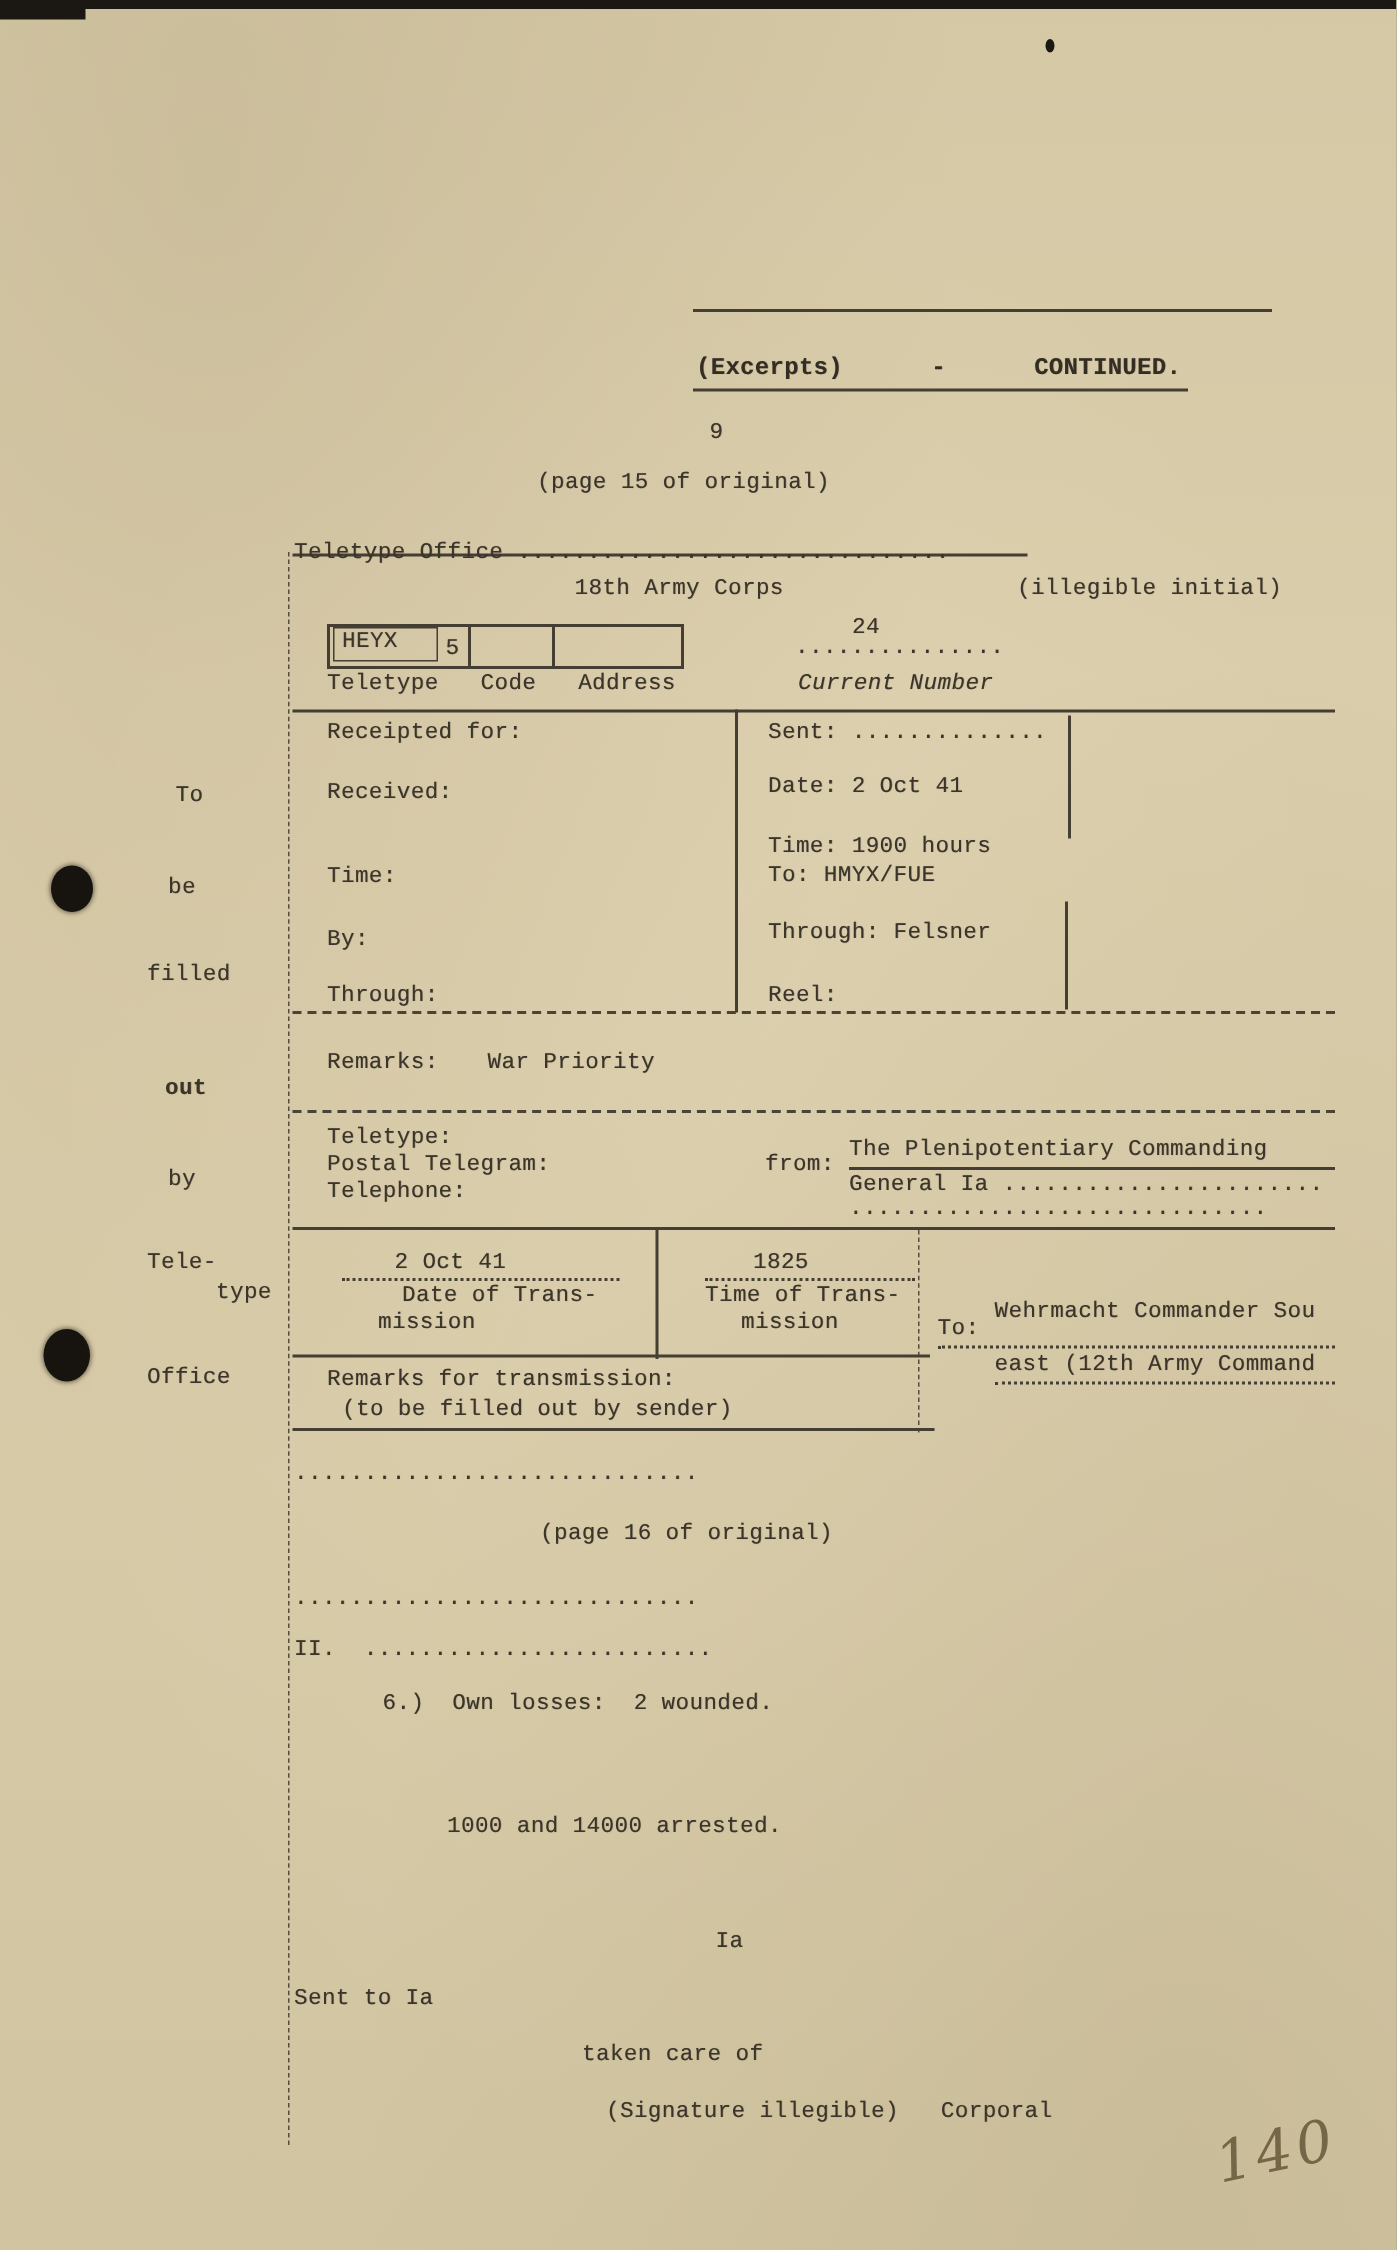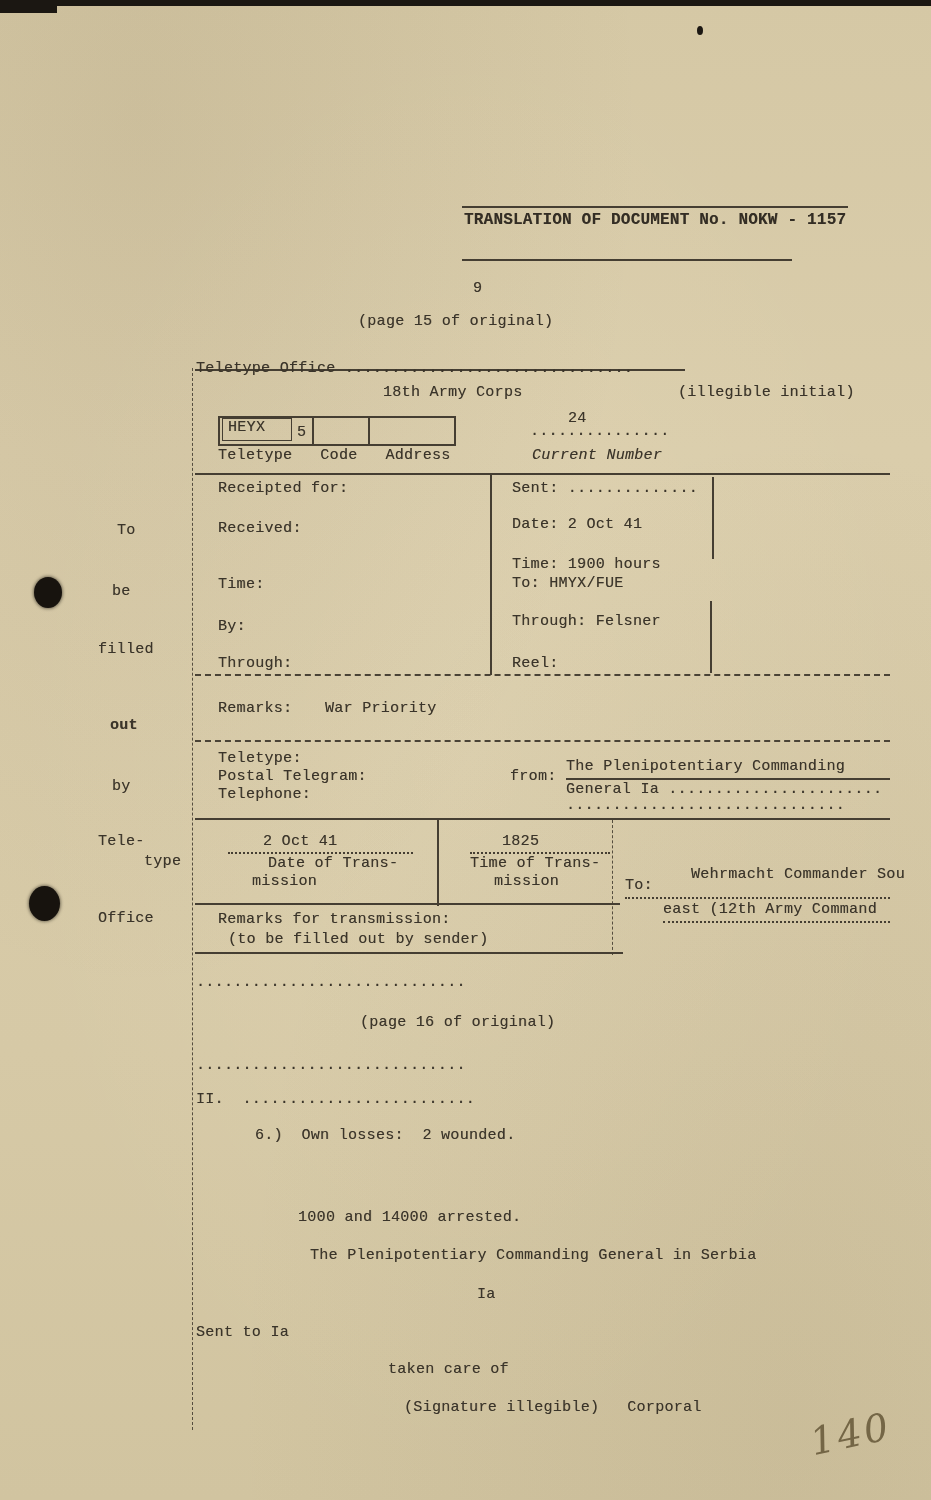--- a/index.html
+++ b/index.html
@@ -48,21 +48,21 @@
 
 <div id="page">
 
   <div class="mark" style="left:0;top:0;width:931px;height:6px;"></div>
   <div class="mark" style="left:0;top:0;width:57px;height:13px;"></div>
   <div class="mark" style="left:697px;top:26px;width:6px;height:9px;border-radius:50%;"></div>
   <div class="hole" style="left:34px;top:577px;width:28px;height:31px;"></div>
   <div class="hole" style="left:29px;top:886px;width:31px;height:35px;"></div>
 
   <div class="ln" style="left:462px;top:206px;width:386px;height:2px;"></div>
-  <div class="t hdr" style="left:464px;top:211px;">TRANSLATION OF DOCUMENT No. NOKW - 1157</div>
+  <div class="t hdr" style="left:464px;top:236px;">(Excerpts)      -      CONTINUED.</div>
   <div class="ln" style="left:462px;top:259px;width:330px;height:2px;"></div>
   <div class="t" style="left:473px;top:280px;">9</div>
   <div class="t" style="left:358px;top:313px;">(page 15 of original)</div>
 
   <div class="t" style="left:117px;top:522px;">To</div>
   <div class="t" style="left:112px;top:583px;">be</div>
   <div class="t" style="left:98px;top:641px;">filled</div>
   <div class="t" style="left:110px;top:717px;font-weight:bold;">out</div>
   <div class="t" style="left:112px;top:778px;">by</div>
   <div class="t" style="left:98px;top:833px;">Tele-</div>
@@ -130,37 +130,36 @@
   <div class="ln" style="left:437px;top:820px;width:2px;height:86px;"></div>
 
   <div class="t" style="left:502px;top:833px;">1825</div>
   <div class="doth" style="left:470px;top:852px;width:140px;"></div>
   <div class="t" style="left:470px;top:855px;">Time of Trans-</div>
   <div class="t" style="left:494px;top:873px;">mission</div>
 
   <div class="dashv" style="left:612px;top:820px;height:135px;"></div>
 
   <div class="t" style="left:625px;top:877px;">To:</div>
-  <div class="t" style="left:663px;top:866px;margin-left:28px;">Wehrmacht Commander Sou</div>
+  <div class="t" style="left:663px;top:866px;">Wehrmacht Commander Sou</div>
   <div class="doth" style="left:625px;top:897px;width:265px;"></div>
   <div class="t" style="left:663px;top:901px;">east (12th Army Command</div>
   <div class="doth" style="left:663px;top:921px;width:227px;"></div>
 
   <div class="ln" style="left:195px;top:903px;width:425px;height:2px;"></div>
   <div class="t" style="left:218px;top:911px;">Remarks for transmission:</div>
   <div class="t" style="left:228px;top:931px;">(to be filled out by sender)</div>
   <div class="ln" style="left:195px;top:952px;width:428px;height:2px;"></div>
 
   <div class="t" style="left:196px;top:974px;">.............................</div>
   <div class="t" style="left:360px;top:1014px;">(page 16 of original)</div>
   <div class="t" style="left:196px;top:1057px;">.............................</div>
   <div class="t" style="left:196px;top:1091px;">II.  .........................</div>
   <div class="t" style="left:255px;top:1127px;">6.)  Own losses:  2 wounded.</div>
   <div class="t" style="left:298px;top:1209px;">1000 and 14000 arrested.</div>
-  <div class="t" style="left:310px;top:1247px;">The Plenipotentiary Commanding General in Serbia</div>
   <div class="t" style="left:477px;top:1286px;">Ia</div>
   <div class="t" style="left:196px;top:1324px;">Sent to Ia</div>
   <div class="t" style="left:388px;top:1361px;">taken care of</div>
   <div class="t" style="left:404px;top:1399px;">(Signature illegible)   Corporal</div>
 
   <div class="hand" style="left:810px;top:1412px;">140</div>
 
 </div>
 
 </body></html>

